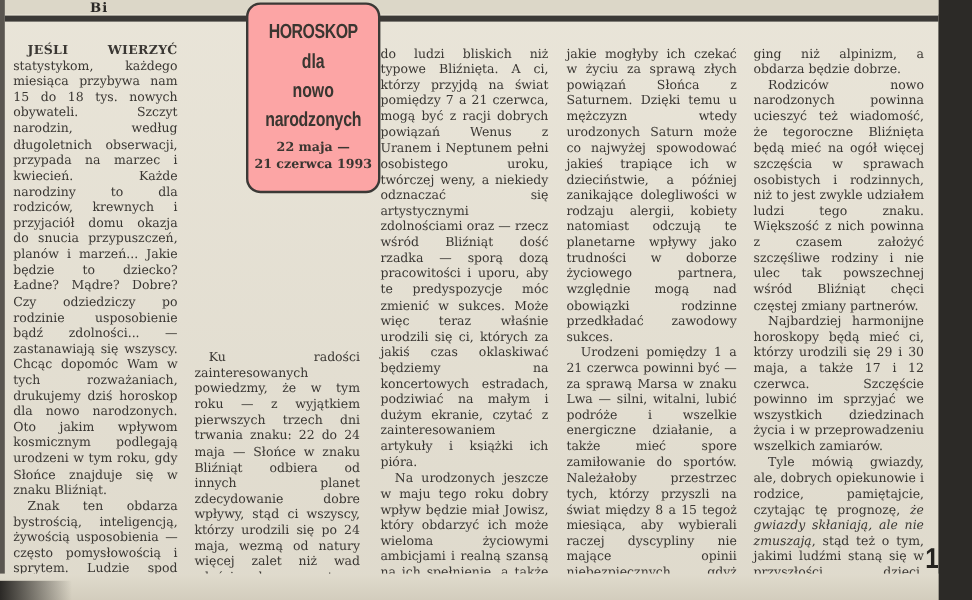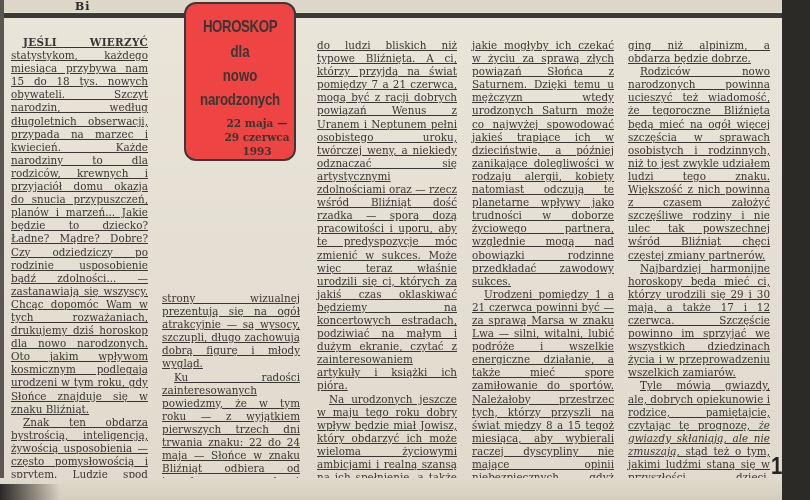--- a/index.html
+++ b/index.html
@@ -7,66 +7,65 @@
   .page{position:absolute;left:0;top:0;width:782px;height:500px;background:#e6e1d3;overflow:hidden;}
   .page::before{content:"";position:absolute;inset:0;background:linear-gradient(180deg,rgba(255,255,255,0.12),rgba(0,0,0,0.03));pointer-events:none;}
   .topstrip{position:absolute;left:0;top:0;width:810px;height:12px;background:#dcd7c8;}
   .topglyph{position:absolute;left:75px;top:0;font-size:11px;font-weight:bold;color:#2a2826;letter-spacing:1px;}
   .leftedge{position:absolute;left:0;top:0;width:4px;height:500px;background:#5a5650;}
   .rule{position:absolute;left:4px;top:13px;width:796px;height:5px;background:#3b3936;}
   .rightedge{position:absolute;left:802px;top:0;width:8px;height:500px;background:#cfc9b8;}
   .bottomshade{position:absolute;left:0;top:478px;width:810px;height:22px;background:linear-gradient(180deg,#e0dbcd,#d3cdbd);}
   .bottomdark{position:absolute;left:0;top:484px;width:60px;height:16px;background:linear-gradient(90deg,#2b2926,rgba(43,41,38,0));}
   .col{position:absolute;top:39px;font-size:10.4px;line-height:13.1px;color:#3a3733;text-align:justify;hyphens:manual;}
-  .col p{margin:0;text-indent:0;text-decoration:underline;}
+  .col p{margin:0;text-indent:0;}
   .col p.ind{text-indent:12px;}
   .c1{left:11px;width:137px;top:36px;}
   .c2{left:162px;width:138px;top:292px;}
   .c3{left:317px;width:140px;}
   .c4{left:472px;width:142px;}
   .c5{left:628px;width:142px;}
   .lead{font-weight:bold;letter-spacing:0.3px;}
   .it{font-style:italic;}
-  .titlebox{position:absolute;left:184px;top:2px;width:108px;height:155px;background:#ef4444;border:2px solid #3b3936;border-radius:12px;text-align:center;color:#3a3631;}
+  .titlebox{position:absolute;left:205px;top:2px;width:108px;height:155px;background:#fca5a5;border:2px solid #3b3936;border-radius:12px;text-align:center;color:#3a3631;}
   .tt1{font-family:"Liberation Sans","DejaVu Sans",sans-serif;font-weight:bold;font-size:17px;letter-spacing:-0.5px;margin-top:14px;transform:scaleX(0.78);line-height:18px;}
   .tt2{font-family:"Liberation Sans","DejaVu Sans",sans-serif;font-weight:bold;font-size:17px;transform:scaleX(0.78);line-height:24px;margin-top:4px;}
   .tt3{font-family:"Liberation Sans","DejaVu Sans",sans-serif;font-weight:bold;font-size:17px;transform:scaleX(0.78);line-height:24px;}
   .tt4{font-family:"Liberation Sans","DejaVu Sans",sans-serif;font-weight:bold;font-size:17px;transform:scaleX(0.78);line-height:24px;letter-spacing:-0.3px;}
-  .tdate{font-size:10.5px;font-weight:bold;line-height:14px;margin-top:4px;padding-left:34px;}
+  .tdate{font-size:10.5px;font-weight:bold;line-height:14px;margin-top:4px;}
   .pagenum{position:absolute;left:769px;top:452px;font-family:"Liberation Sans","DejaVu Sans",sans-serif;font-weight:bold;font-size:24px;color:#25231f;transform:scaleX(0.85);}
 </style>
 </head>
 <body>
 
 <div class="page">
   <div class="topstrip">
     <span class="topglyph">Bi</span>
   </div>
   <div class="leftedge"></div>
   <div class="rule"></div>
   <div class="rightedge"></div>
 
   <div class="titlebox">
     <div class="tt1">HOROSKOP</div>
     <div class="tt2">dla</div>
     <div class="tt3">nowo</div>
     <div class="tt4">narodzonych</div>
     <div class="tdate">
       <div>22 maja —</div>
-      <div>29 czerwca 1993</div>
+      <div>21 czerwca 1993</div>
     </div>
   </div>
 
   <div class="col c1">
     <p class="ind"><span class="lead">JEŚLI WIERZYĆ</span><span> statystykom, każdego miesiąca przybywa nam 15 do 18 tys. nowych obywateli. Szczyt narodzin, według długoletnich obserwacji, przypada na marzec i kwiecień. Każde narodziny to dla rodziców, krewnych i przyjaciół domu okazja do snucia przypuszczeń, planów i marzeń... Jakie będzie to dziecko? Ładne? Mądre? Dobre? Czy odziedziczy po rodzinie usposobienie bądź zdolności... — zastanawiają się wszyscy. Chcąc dopomóc Wam w tych rozważaniach, drukujemy dziś horoskop dla nowo narodzonych. Oto jakim wpływom kosmicznym podlegają urodzeni w tym roku, gdy Słońce znajduje się w znaku Bliźniąt.</span></p>
     <p class="ind">Znak ten obdarza bystrością, inteligencją, żywością usposobienia — często pomysłowością i sprytem. Ludzie spod znaku Bliźniąt bywają jednak lekkomyślni, zmienni, szafujący obietnicami, rozrzutni i mało rozsądni, czasem określani przez otoczenie jako niezrównoważeni i narwani. Od</p>
   </div>
 
   <div class="col c2">
-    <p>strony wizualnej prezentują się na ogół atrakcyjnie — są wysocy, szczupli, długo zachowują dobrą figurę i młody wygląd.</p>
     <p class="ind">Ku radości zainteresowanych powiedzmy, że w tym roku — z wyjątkiem pierwszych trzech dni trwania znaku: 22 do 24 maja — Słońce w znaku Bliźniąt odbiera od innych planet zdecydowanie dobre wpływy, stąd ci wszyscy, którzy urodzili się po 24 maja, wezmą od natury więcej zalet niż wad właściwych temu znakowi. Co ważne — większość teraz urodzonych będzie za sprawą Merkurego w znaku Raka mieć więcej uczuć rodzinnych i przywiązania</p>
   </div>
 
   <div class="col c3">
     <p>do ludzi bliskich niż typowe Bliźnięta. A ci, którzy przyjdą na świat pomiędzy 7 a 21 czerwca, mogą być z racji dobrych powiązań Wenus z Uranem i Neptunem pełni osobistego uroku, twórczej weny, a niekiedy odznaczać się artystycznymi zdolnościami oraz — rzecz wśród Bliźniąt dość rzadka — sporą dozą pracowitości i uporu, aby te predyspozycje móc zmienić w sukces. Może więc teraz właśnie urodzili się ci, których za jakiś czas oklaskiwać będziemy na koncertowych estradach, podziwiać na małym i dużym ekranie, czytać z zainteresowaniem artykuły i książki ich pióra.</p>
     <p class="ind">Na urodzonych jeszcze w maju tego roku dobry wpływ będzie miał Jowisz, który obdarzyć ich może wieloma życiowymi ambicjami i realną szansą na ich spełnienie, a także niezłą sytuacją materialną — bez względu na to, w jakich warunkach przyszli na świat. Ten dobry układ planet powinien być kosmiczną tarczą wobec trudności,</p>
   </div>
 
   <div class="col c4">
     <p>jakie mogłyby ich czekać w życiu za sprawą złych powiązań Słońca z Saturnem. Dzięki temu u mężczyzn wtedy urodzonych Saturn może co najwyżej spowodować jakieś trapiące ich w dzieciństwie, a później zanikające dolegliwości w rodzaju alergii, kobiety natomiast odczują te planetarne wpływy jako trudności w doborze życiowego partnera, względnie mogą nad obowiązki rodzinne przedkładać zawodowy sukces.</p>

